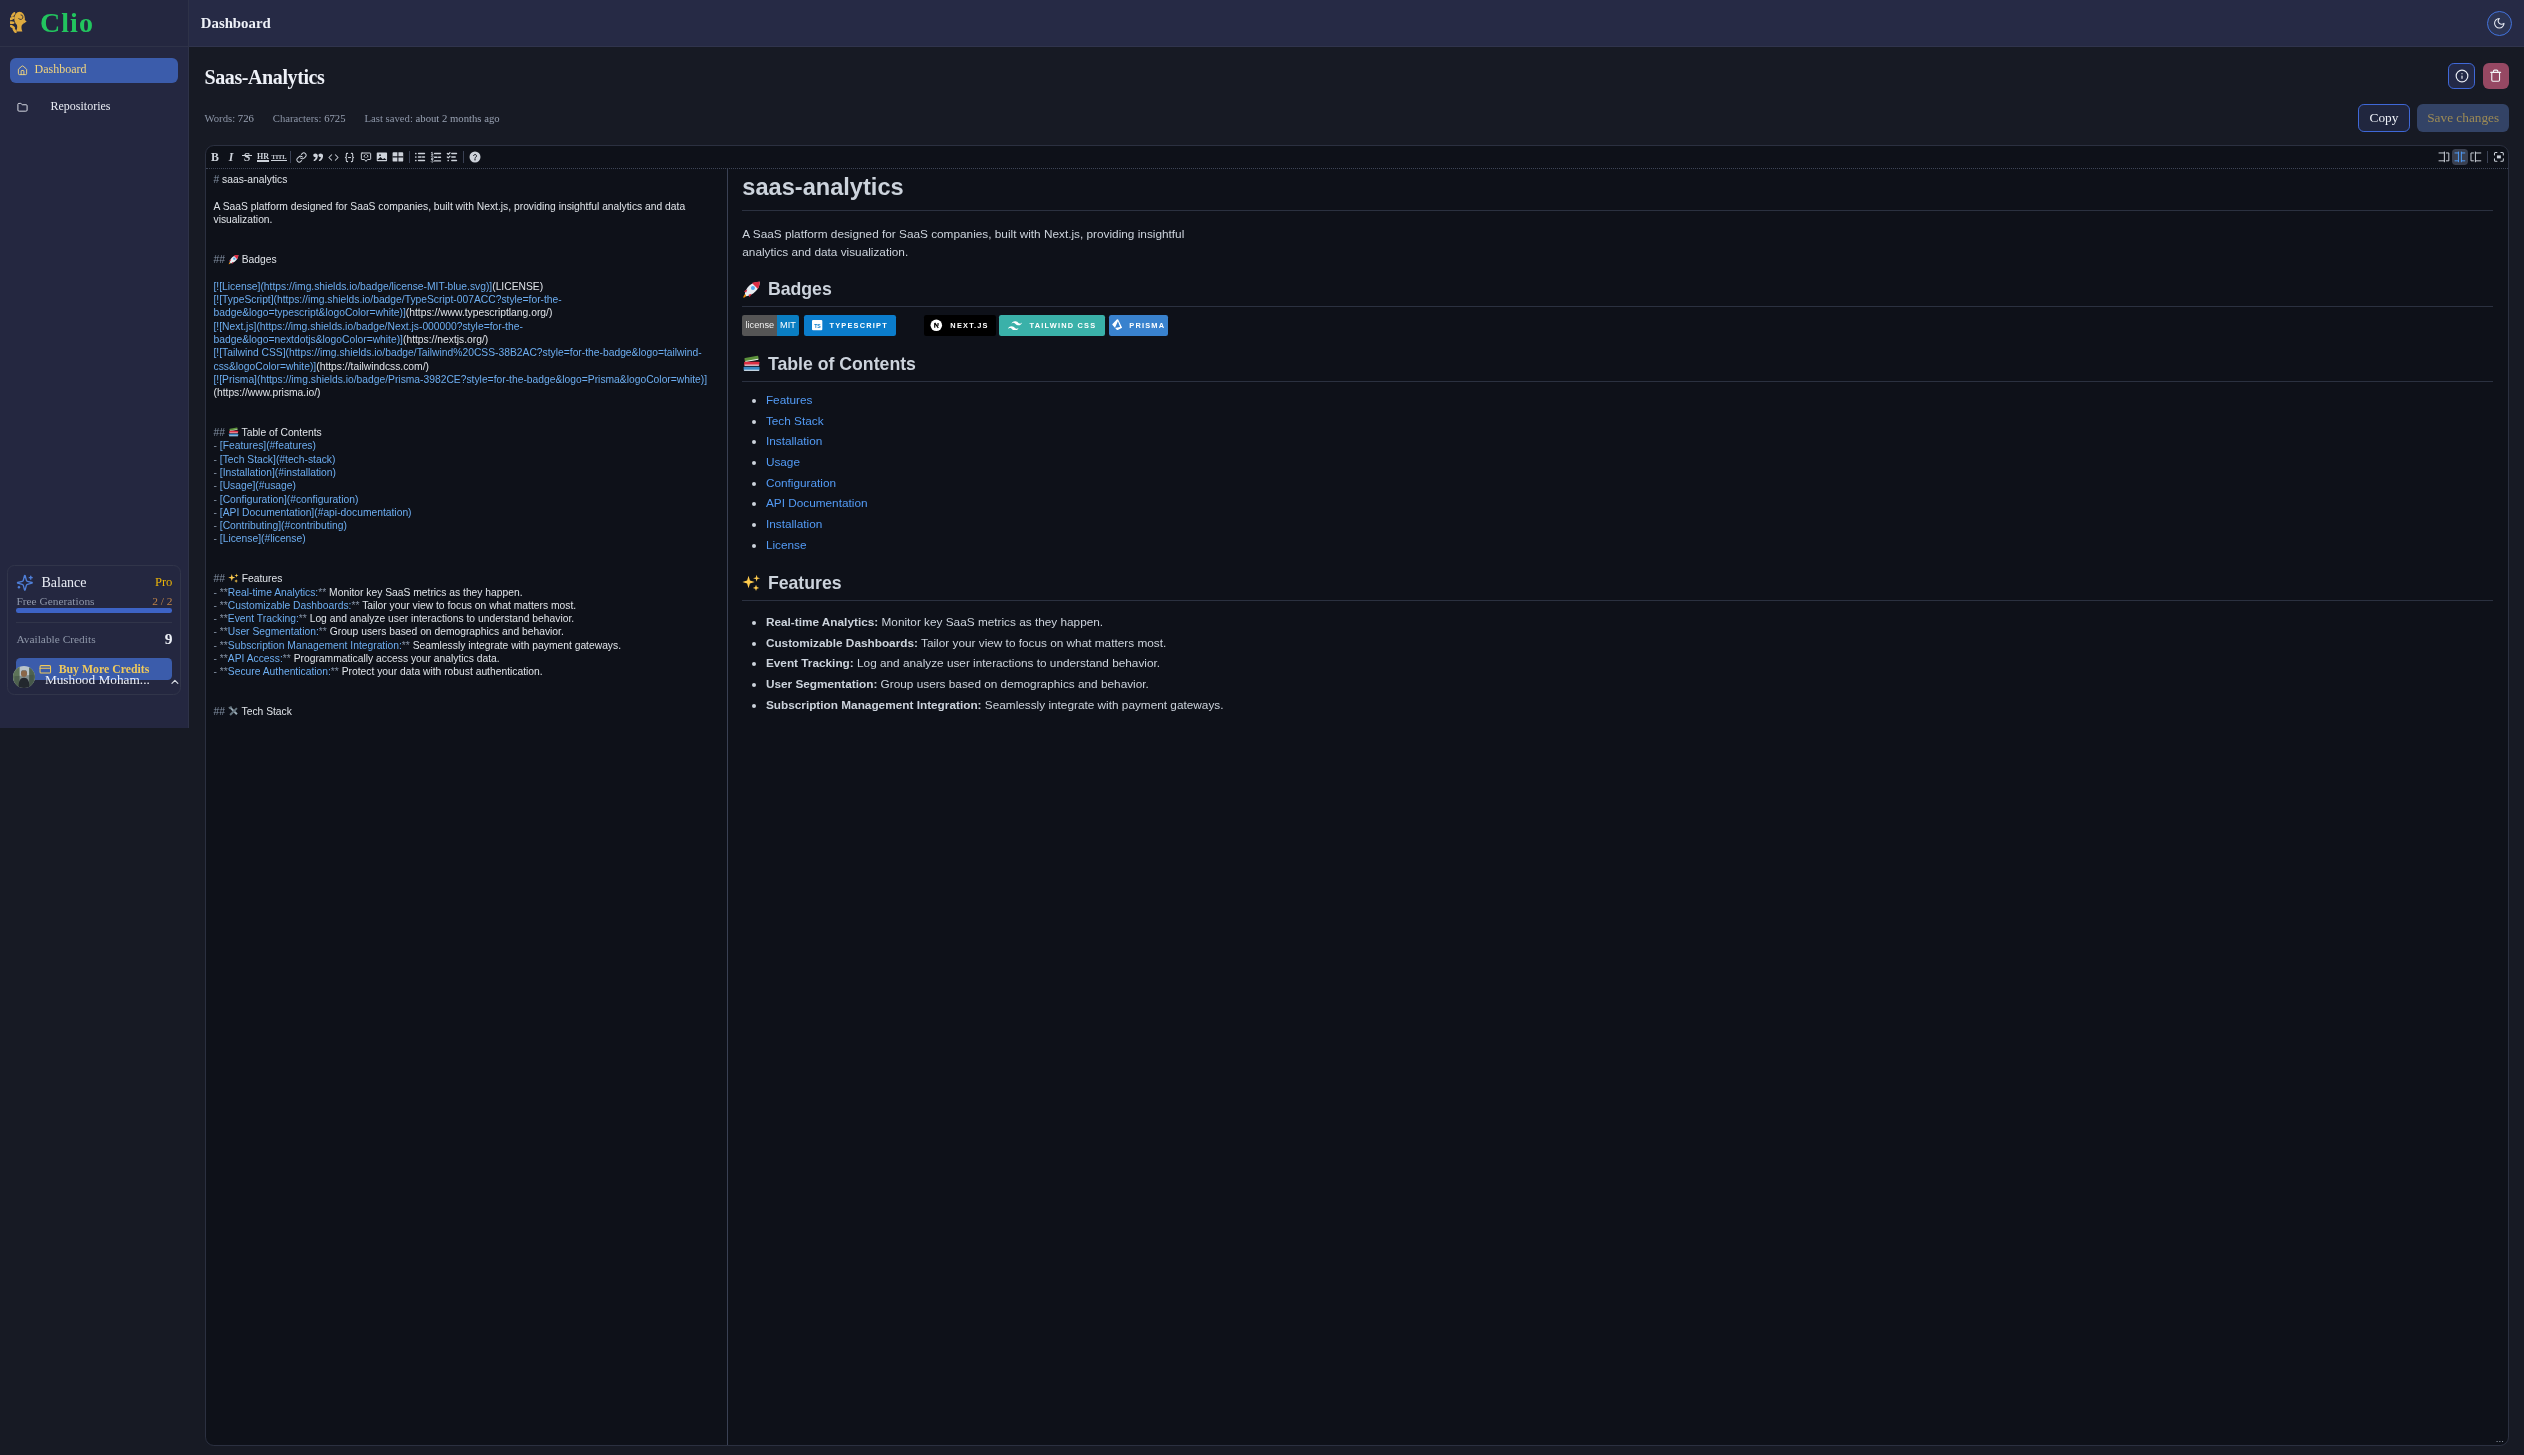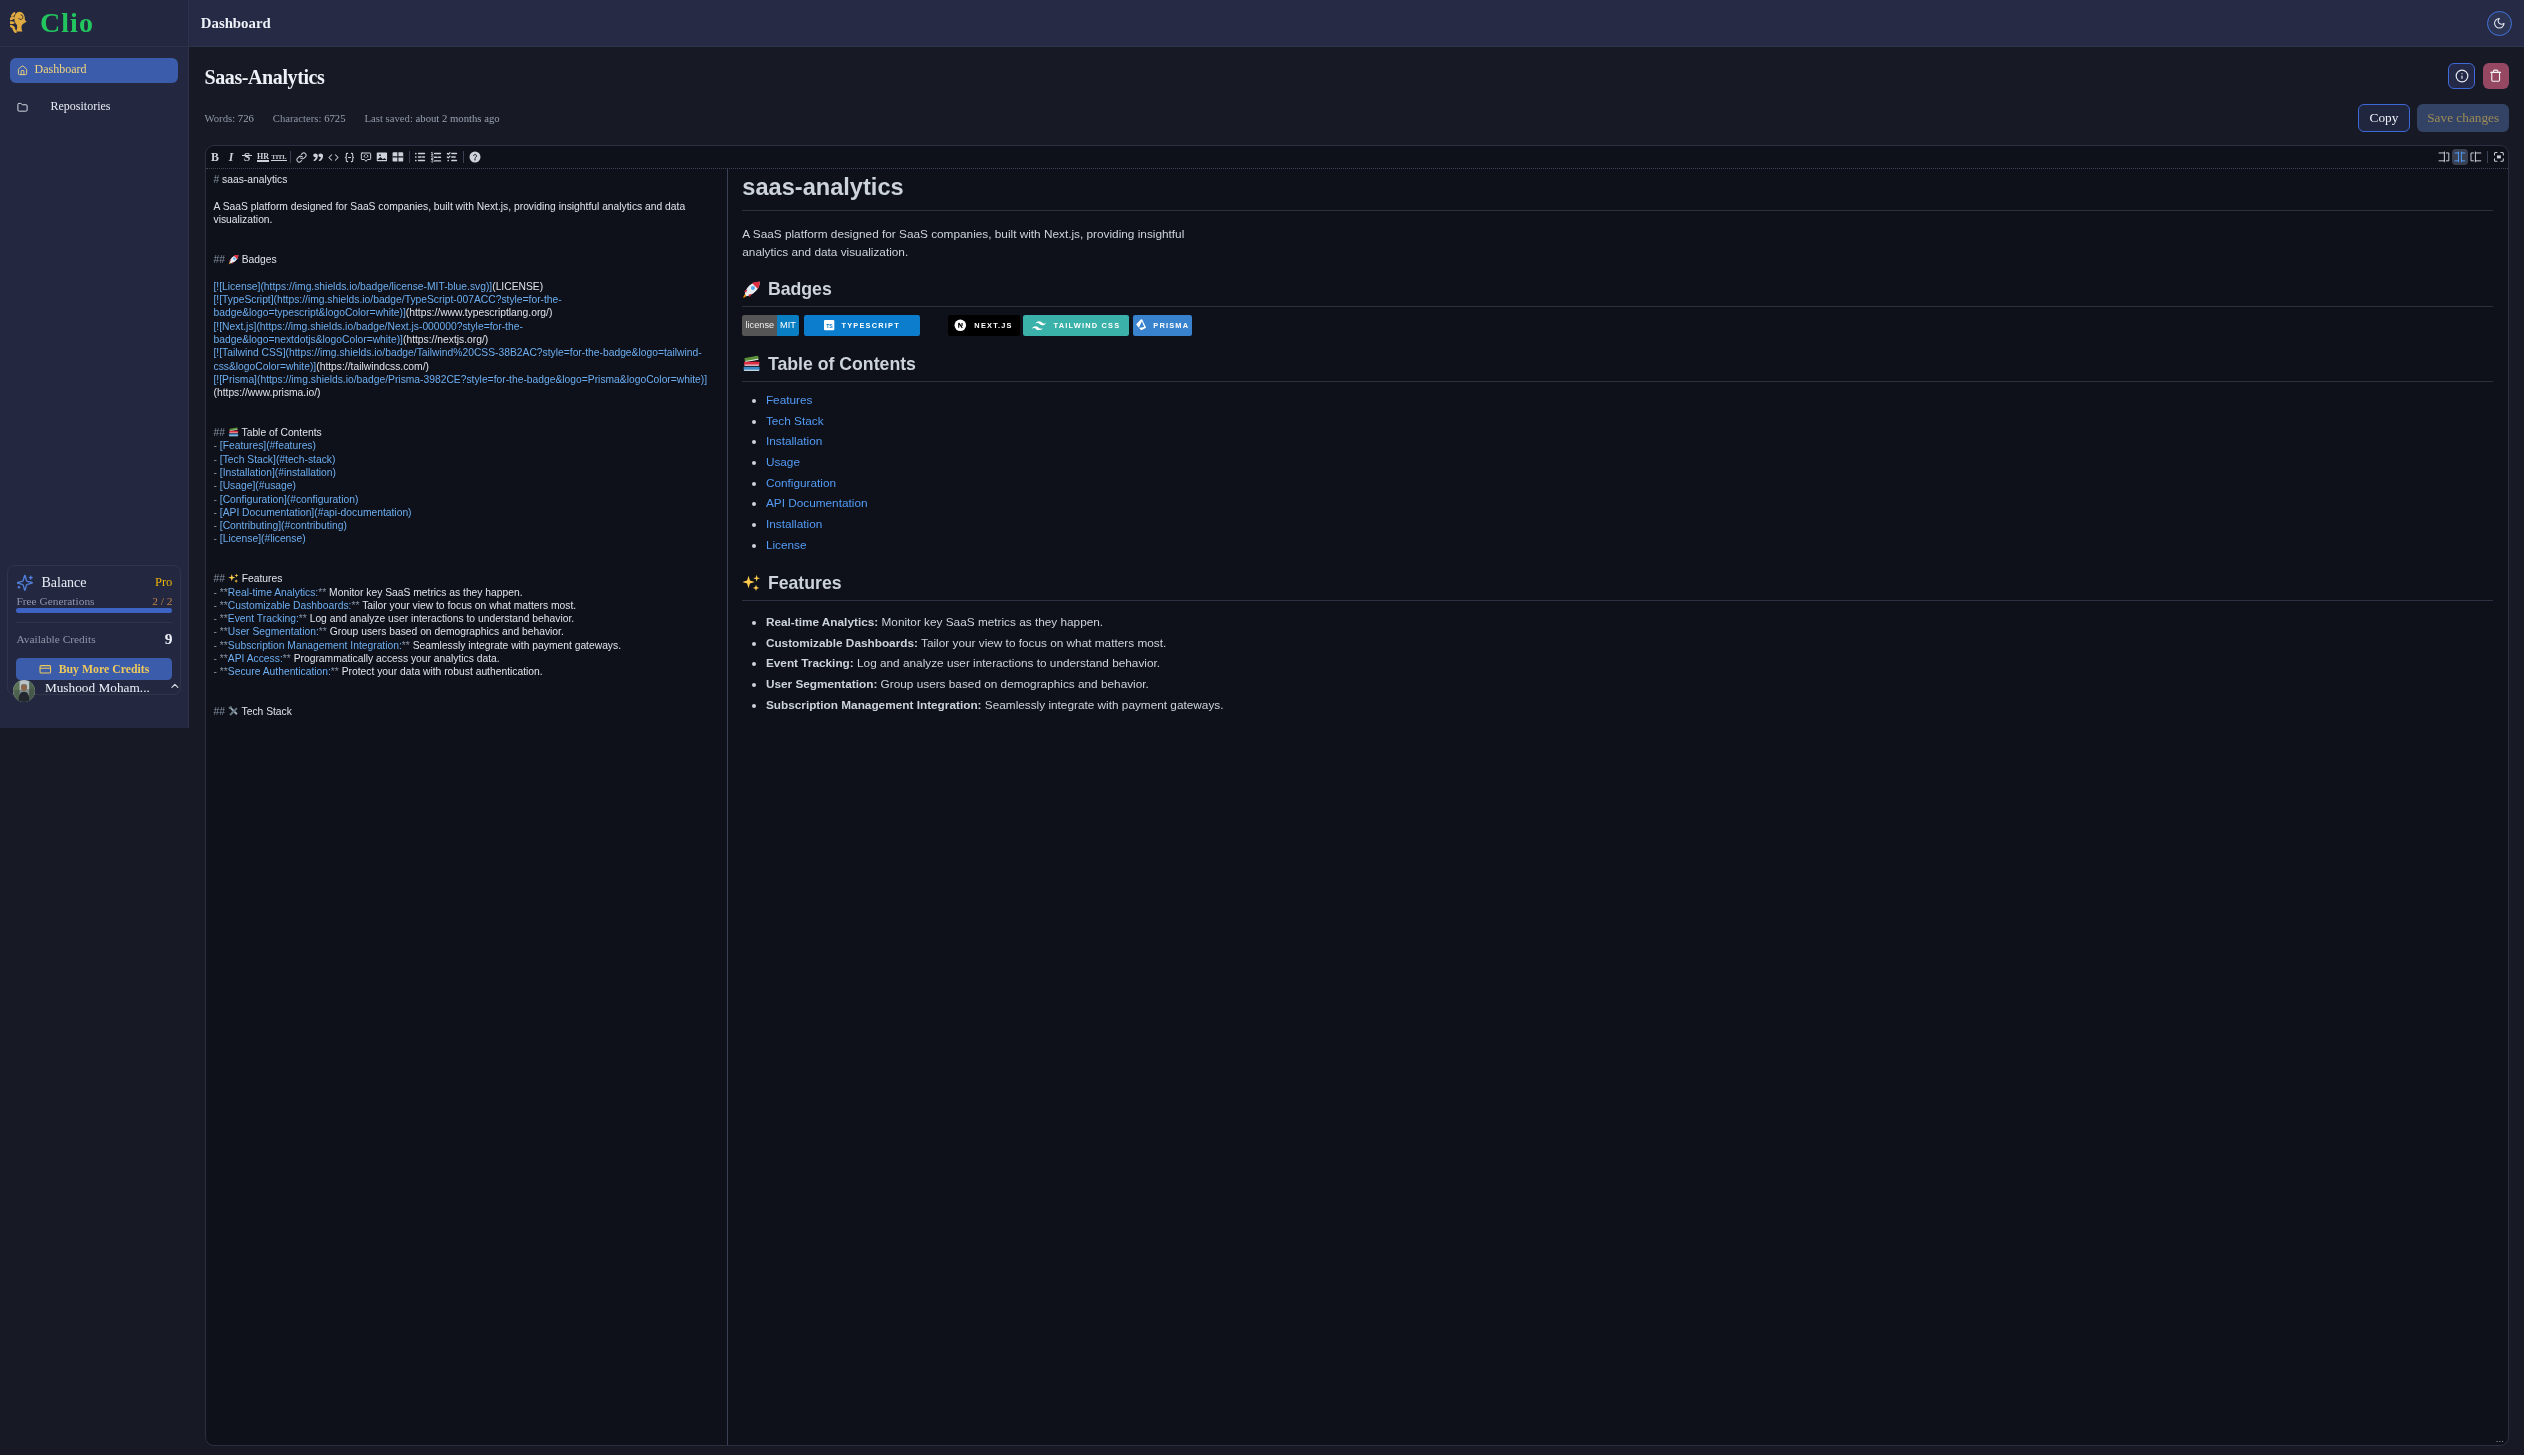--- a/index.html
+++ b/index.html
@@ -22,21 +22,21 @@
 #balrow1 .t { font-family:"Liberation Serif", serif; font-size:14px; color:#e9ecf4; margin-left:7.4px; }
 #balrow1 .pro { margin-left:auto; font-family:"Liberation Serif", serif; font-size:12.6px; color:#eab308; }
 #balrow2 { display:flex; margin-top:3.7px; font-family:"Liberation Serif", serif; font-size:11.4px; color:#8e96a8; }
 #balrow2 .n { margin-left:auto; color:#c08448; }
 #pbar { margin-top:1.1px; height:4.4px; border-radius:2.2px; background:#3d63c5; }
 #baldiv { margin-top:9.6px; border-top:0.7px solid #31354a; }
 #balrow3 { display:flex; align-items:center; margin-top:6.6px; height:17.7px; font-family:"Liberation Serif", serif; font-size:11.4px; color:#8e96a8; }
 #balrow3 .n { margin-left:auto; color:#eef1f8; font-size:15.5px; font-weight:bold; }
 #buybtn { margin-top:10.3px; height:22px; background:#3b5cab; border-radius:4.4px; display:flex; align-items:center; justify-content:center; font-family:"Liberation Serif", serif; font-size:11.8px; color:#efc95c; font-weight:bold; }
 #buybtn svg { margin-right:6.6px; }
-#userrow { position:absolute; left:12.6px; top:680px; width:168px; display:flex; align-items:flex-start; }
+#userrow { position:absolute; left:12.6px; top:666px; width:168px; display:flex; align-items:flex-end; }
 #userrow .nm { margin-left:10.3px; font-family:"Liberation Serif", serif; font-size:13.3px; color:#eef1f8; }
 #userrow .ch { margin-left:auto; }
 
 
 #topbar { position:absolute; left:189px; top:0; right:0; height:47px; background:#262a45; border-bottom:0.7px solid #30344d; display:flex; align-items:center; padding:0 11.8px; }
 #topbar .title { font-family:"Liberation Serif", serif; font-weight:bold; font-size:14.8px; color:#eef1f8; }
 #moonbtn { margin-left:auto; width:25px; height:25px; border-radius:50%; background:#2c3554; border:1.1px solid #4273dd; display:flex; align-items:center; justify-content:center; }
 
 
 #main { position:absolute; left:189px; top:47px; right:0; bottom:0; }
@@ -431,21 +431,21 @@
               <path d="M15 1.5 C15 3 14.6 5.5 13.4 7.6 L8.4 2.6 C10.5 1.6 13.5 1.5 15 1.5Z" fill="#dd2e44"></path>
               <circle cx="9.2" cy="6.8" r="1.7" fill="#55acee"></circle>
               <path d="M4.5 8 L1.5 9.5 L3.5 10.5 Z M8 11.5 L6.5 14.5 L5.5 12.5 Z" fill="#dd2e44"></path>
               <path d="M1 15 C1.2 13.6 2 12.3 3 12 C3.8 13 3.5 14.5 1 15Z" fill="#f4900c"></path>
             </svg>Badges</h2>
 <div id="badges">
   <div class="bdg" style="margin-right:5.2px;">
               <span style="background:#555555;height:20.7px;display:flex;align-items:center;width:35px;justify-content:center;color:#f0f0f0;font-size:9.2px;">license</span>
               <span style="background:#0a7ec2;height:20.7px;display:flex;align-items:center;width:21.4px;justify-content:center;color:#fff;font-size:9.2px;">MIT</span>
             </div>
-  <div class="bdg" style="background:#0b7dcc;width:116px;justify-content:center;">
+  <div class="bdg" style="background:#0b7dcc;width:92px;justify-content:center;">
               <svg width="11" height="11" viewBox="0 0 16 16" style="margin-right:6.6px;font-size:16px">
                 <rect width="15" height="15" rx="1.6" fill="#fff"></rect>
                 <text x="12.8" y="12.3" font-size="7.6" font-weight="bold" fill="#0b7dcc" text-anchor="end" font-family="Liberation Sans">TS</text>
               </svg>
               <span class="txt">TYPESCRIPT</span>
             </div>
   <div class="bdg" style="background:#000;width:72px;justify-content:center;margin-left:24px;">
               <svg width="12.6" height="12.6" viewBox="0 0 24 24" style="margin-right:7.4px;">
                 <circle cx="12" cy="12" r="11" fill="#fff"></circle>
                 <path d="M9 7.5 V16.5 M9 7.5 L15.8 17 M15.3 7.5 V13" stroke="#000" stroke-width="2.2" fill="none"></path>

